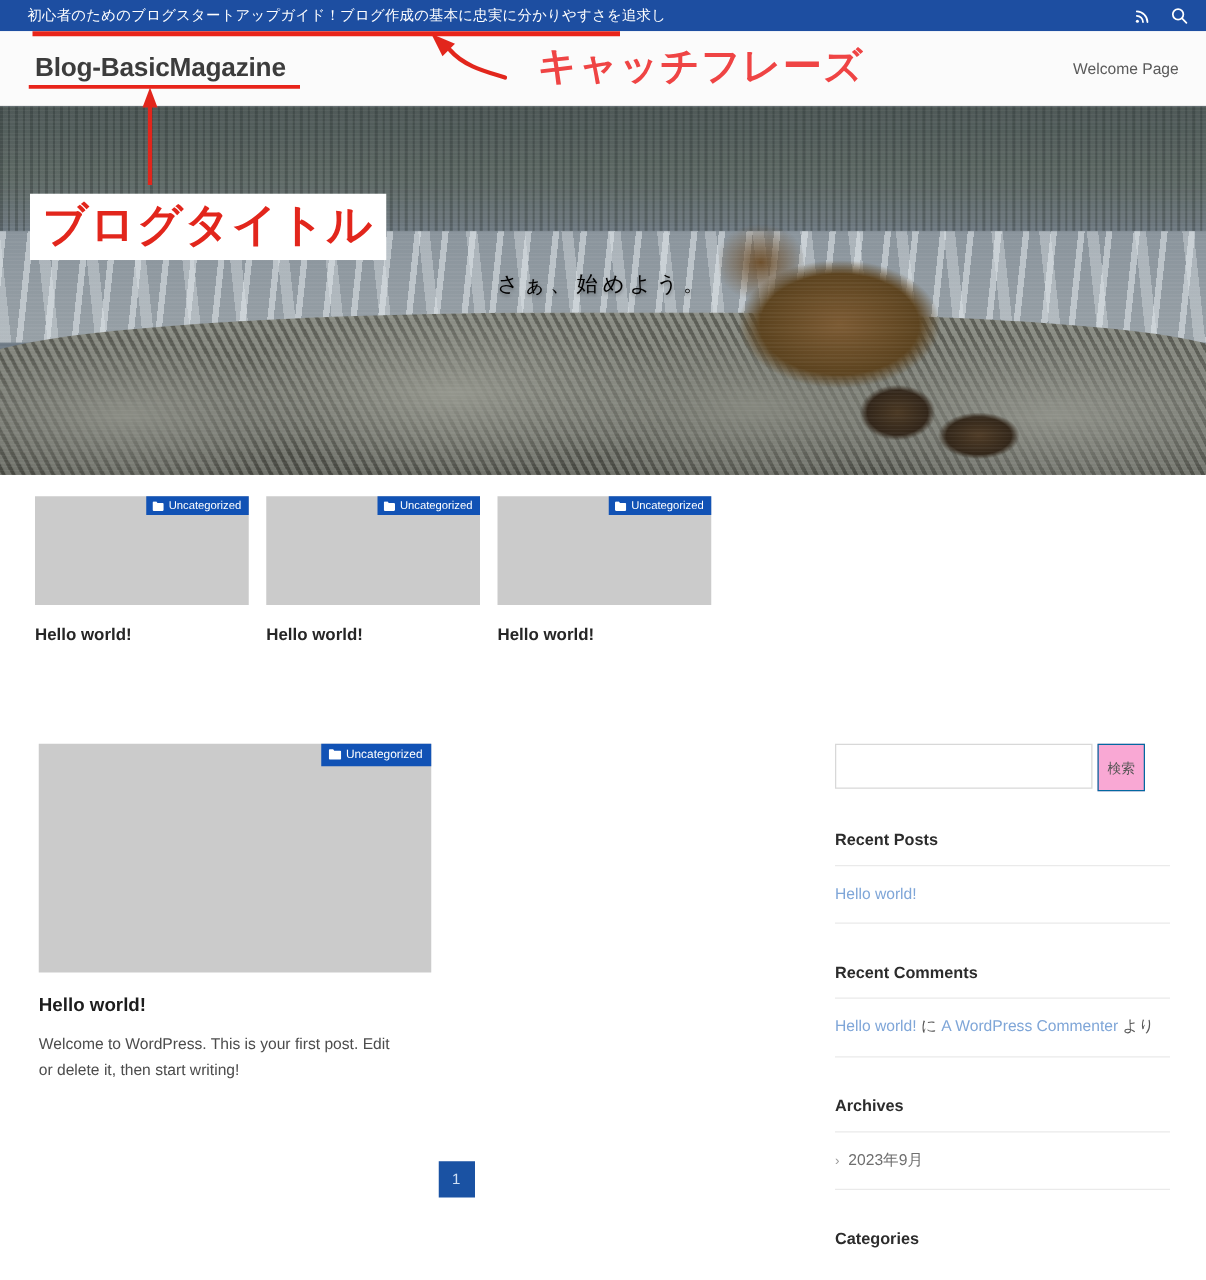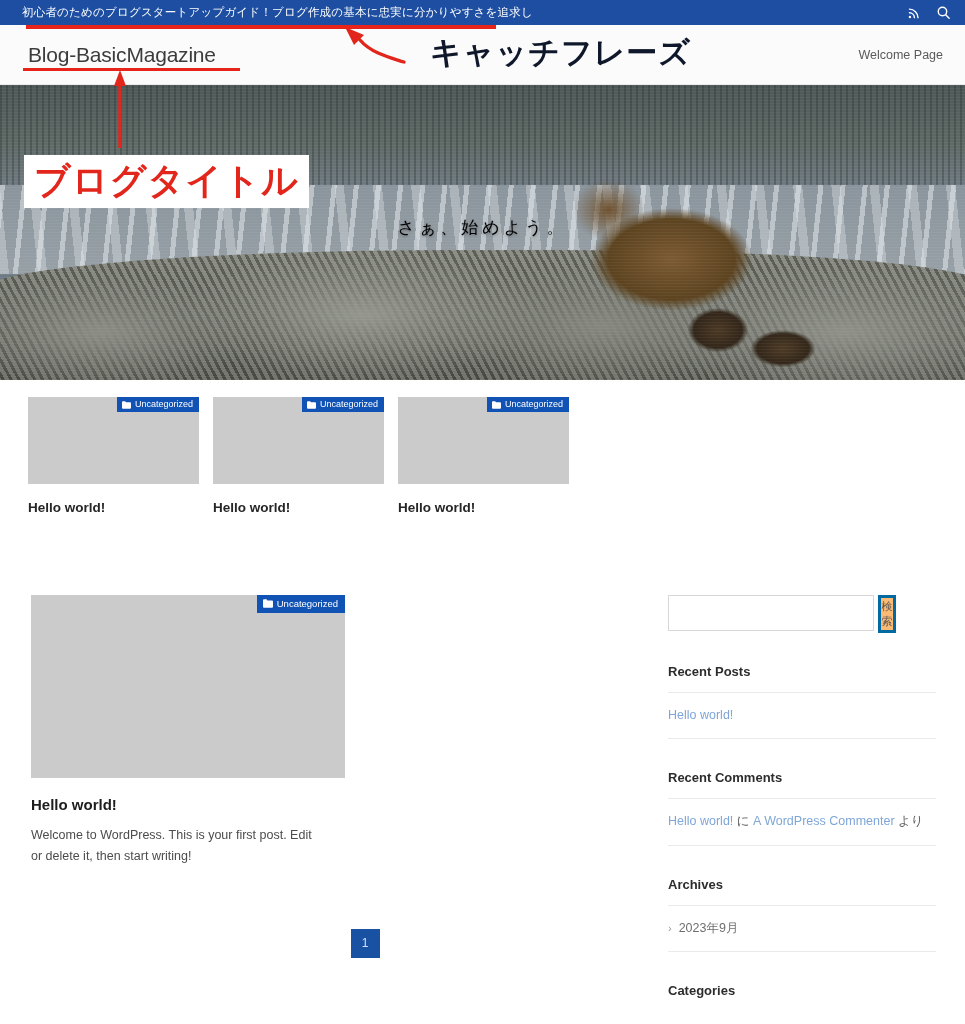--- a/index.html
+++ b/index.html
@@ -46,21 +46,21 @@
     position: relative;
     height: 60px;
     background: #fbfbfb;
     display: flex;
     align-items: center;
     padding: 0 22px 0 28px;
     border-bottom: 1px solid #ebebeb;
   }
   .site-title {
     font-size: 21px;
-    font-weight: normal;
+    font-weight: bold;
     color: #3c3c3c;
     letter-spacing: -0.2px;
   }
   .site-nav {
     margin-left: auto;
     display: flex;
     gap: 22px;
   }
   .nav-item {
     font-size: 12.5px;
@@ -254,23 +254,23 @@
     width: 206px; height: 36px;
     border: 1px solid #d8d8d8;
     background: #fff;
     font-size: 12px;
     padding: 0 8px;
     color: #333;
     font-family: inherit;
     outline: none;
   }
   .search-btn {
-    width: 18px; height: 38px;
-    border: 3px solid #0369a1;
-    background: #fdba74;
+    width: 38px; height: 38px;
+    border: 1px solid #0369a1;
+    background: #f9a8d4;
     font-size: 11px;
     color: #555;
     cursor: pointer;
     font-family: inherit;
     padding: 0;
   }
   .widget { margin-top: 31px; }
   .widget:first-of-type { margin-top: 32px; }
   .widget-title {
     font-size: 13px;
@@ -300,21 +300,21 @@
   }
   .anno-line-tagline {
     left: 26px; top: 25px;
     width: 470px; height: 4px;
     background: #e8241a;
   }
   .anno-text-catch {
     left: 430px; top: 32px;
     font-size: 31px;
     font-weight: bold;
-    color: #0f172a;
+    color: #ef4444;
     letter-spacing: 1px;
     font-family: Liberation Mono, monospace;
   }
   .anno-box-blogtitle {
     left: 24px; top: 155px;
     background: #ffffff;
     padding: 5px 10px 7px 10px;
     font-size: 36px;
     font-weight: bold;
     color: #e2261c;

